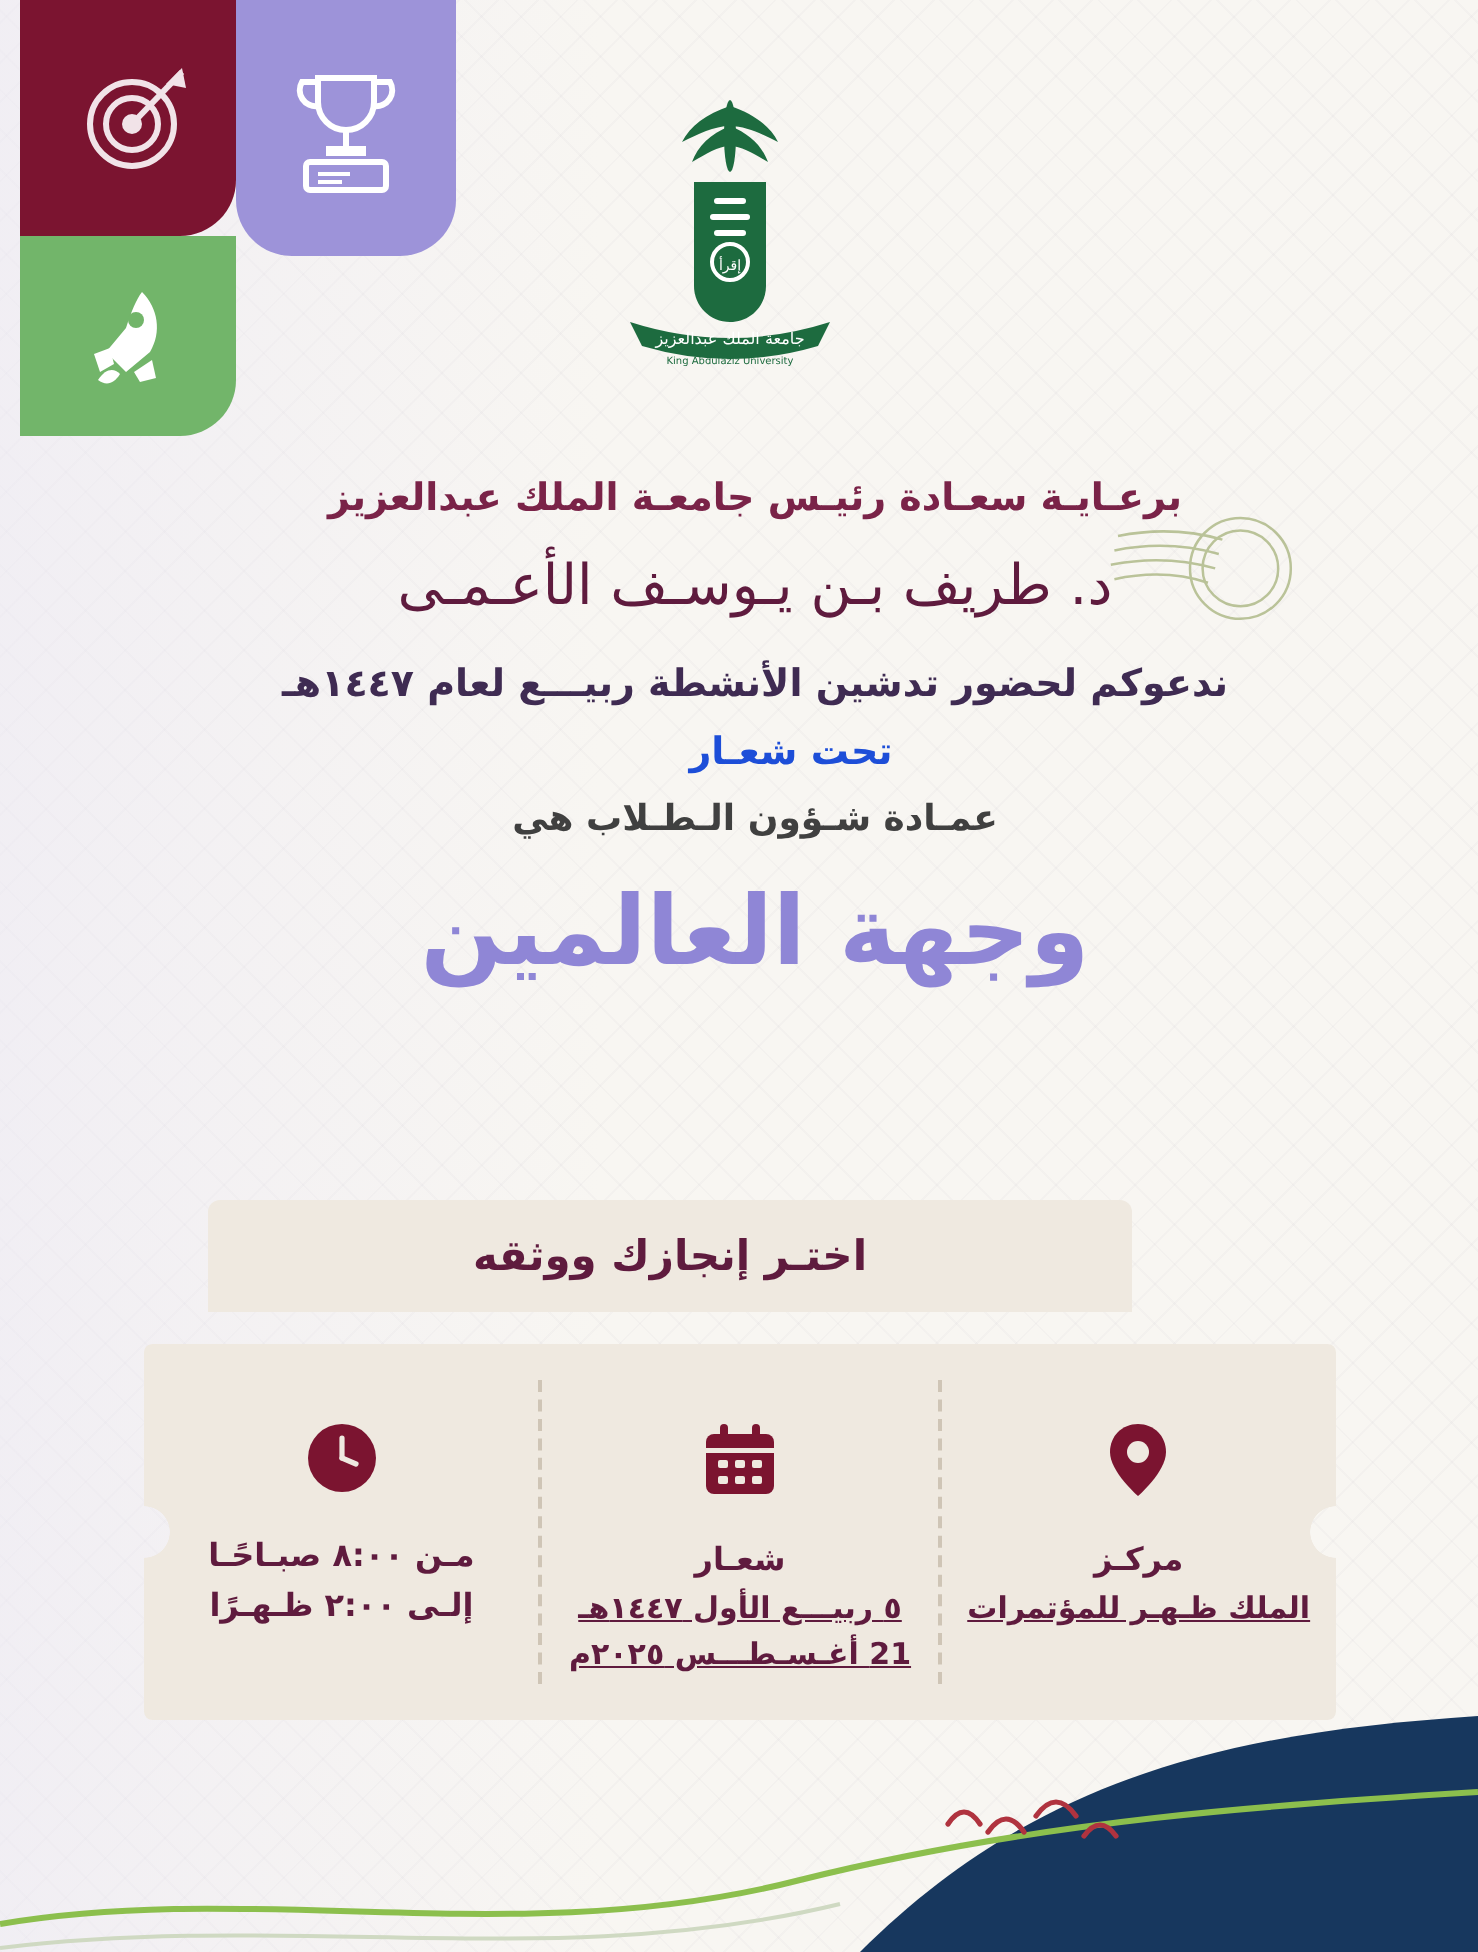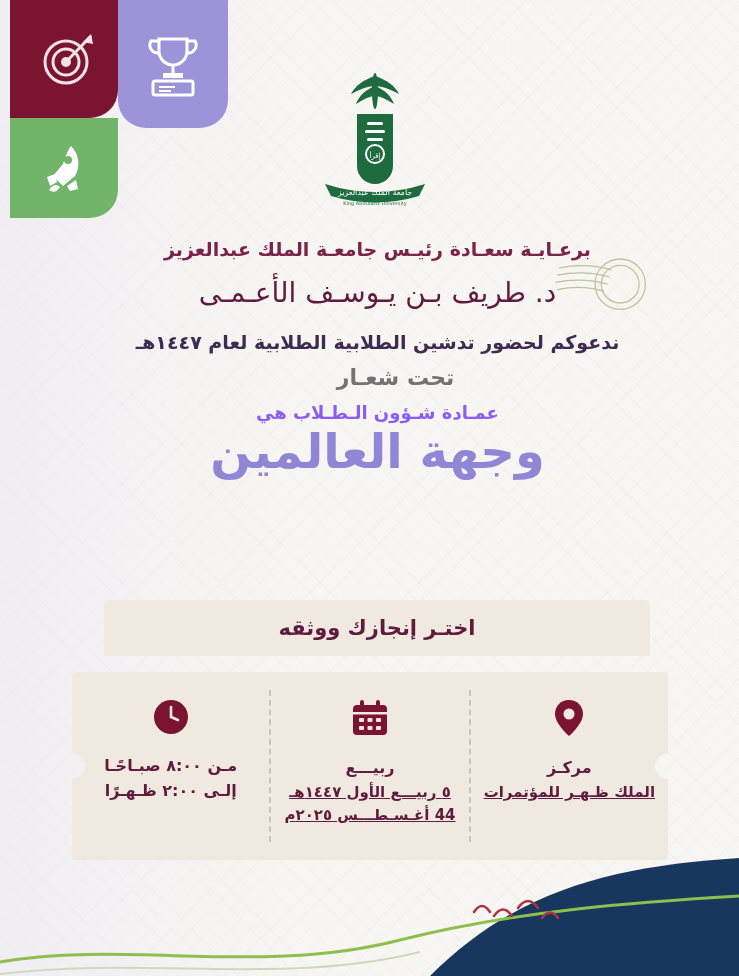--- a/index.html
+++ b/index.html
@@ -58,23 +58,23 @@
     left: 10px; top: 118px; width: 108px; height: 100px;
     background: #72b56a;
     border-radius: 0 0 28px 0;
   }
 
   
   .logo-wrap {
     position: absolute;
     left: 50%;
     transform: translateX(-50%);
-    top: 56px;
+    top: 33px;
     width: 150px;
-    text-align: right;
+    text-align: left;
     z-index: 4;
   }
 
   
   .content {
     position: absolute;
     left: 16px; right: 0;
     top: 238px;
     z-index: 5;
     text-align: center;
@@ -94,32 +94,33 @@
     letter-spacing: 2px;
     margin-bottom: 22px;
   }
   .line-invite {
     font-size: 19px;
     font-weight: bold;
     color: #3f2b52;
     margin-bottom: 12px;
   }
   .line-under {
-    font-size: 22px;
-    font-weight: bold;
-    color: #737373;
+    font-size: 19px;
+    font-weight: bold;
+    color: #1d4ed8;
     letter-spacing: 4px;
     margin-bottom: 12px;
     margin-left: 36px;
   }
   .line-dept {
     font-size: 18px;
     font-weight: bold;
-    color: #8b5cf6;
+    color: #404040;
     letter-spacing: 2px;
+    margin-bottom: 18px;
   }
   .slogan {
     font-size: 48px;
     font-weight: bold;
     color: #8f86d6;
     letter-spacing: 2px;
     line-height: 1.2;
     margin-top: 0;
   }
 
@@ -132,21 +133,21 @@
     height: 90px;
     z-index: 4;
     opacity: .65;
   }
 
   
   .banner {
     position: absolute;
     left: 104px;
     top: 600px;
-    width: 546px;
+    width: 462px;
     height: 56px;
     background: #efe9e0;
     border-radius: 6px 6px 0 0;
     display: flex;
     align-items: center;
     justify-content: center;
     z-index: 5;
   }
   .banner-text {
     font-size: 21px;
@@ -177,20 +178,21 @@
     mask-composite: intersect;
   }
   .ticket-cell {
     flex: 1;
     display: flex;
     flex-direction: column;
     align-items: center;
     justify-content: flex-start;
     padding: 26px 10px 16px;
     position: relative;
+    margin-top: 12px;
   }
   .ticket-sep {
     width: 0;
     border-right: 2px dashed #cfc5b6;
     margin: 18px 0;
   }
   .t-icon { margin-bottom: 14px; }
   .t-line {
     font-size: 16px;
     font-weight: bold;
@@ -290,21 +292,21 @@
     <path d="M10 20 q30 -6 58 2"></path>
     <path d="M8 28 q30 -6 58 2"></path>
     <path d="M6 36 q30 -6 58 2"></path>
     <path d="M8 44 q28 -6 52 2"></path>
   </g>
 </svg>
 
 <div class="content">
   <div class="line-patron">برعـايـة سعـادة رئيـس جامعـة الملك عبدالعزيز</div>
   <div class="line-name">د. طريف بـن يـوسـف الأعـمـى</div>
-  <div class="line-invite">ندعوكم لحضور تدشين الطلابية الطلابية لعام ١٤٤٧هـ</div>
+  <div class="line-invite">ندعوكم لحضور تدشين الأنشطة ربيـــع لعام ١٤٤٧هـ</div>
   <div class="line-under">تحت شعـار</div>
   <div class="line-dept">عمـادة شـؤون الـطـلاب هي</div>
   <div class="slogan">وجهة العالمين</div>
 </div>
 
 <div class="banner">
   <span class="banner-text">اختـر إنجازك ووثقه</span>
 </div>
 
 <div class="ticket">
@@ -332,23 +334,23 @@
         <g fill="#efe9e0">
           <rect x="9" y="20" width="5" height="4" rx="1"></rect>
           <rect x="17.5" y="20" width="5" height="4" rx="1"></rect>
           <rect x="26" y="20" width="5" height="4" rx="1"></rect>
           <rect x="9" y="28" width="5" height="4" rx="1"></rect>
           <rect x="17.5" y="28" width="5" height="4" rx="1"></rect>
           <rect x="26" y="28" width="5" height="4" rx="1"></rect>
         </g>
       </svg>
     </span>
-    <div class="t-line">ربيـــع</div>
+    <div class="t-line">شعـار</div>
     <div class="t-line small">٥ ربيـــع الأول ١٤٤٧هـ</div>
-    <div class="t-line small">44 أغـسـطـــس ٢٠٢٥م</div>
+    <div class="t-line small">21 أغـسـطـــس ٢٠٢٥م</div>
   </div>
 
   <div class="ticket-sep"></div>
 
   <div class="ticket-cell">
     <span class="t-icon">
       <svg width="38" height="38" viewBox="0 0 38 38">
         <circle cx="19" cy="19" r="17" fill="#7b1430"></circle>
         <line x1="19" y1="19" x2="19" y2="9" stroke="#efe9e0" stroke-width="2.6" stroke-linecap="round"></line>
         <line x1="19" y1="19" x2="26" y2="22" stroke="#efe9e0" stroke-width="2.6" stroke-linecap="round"></line>

